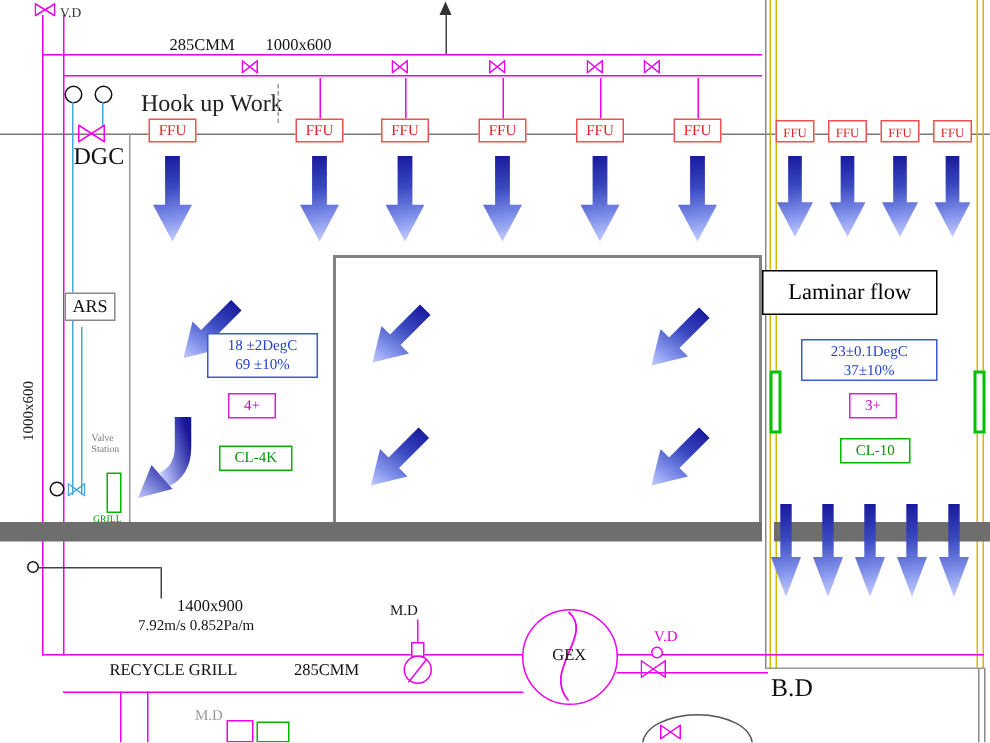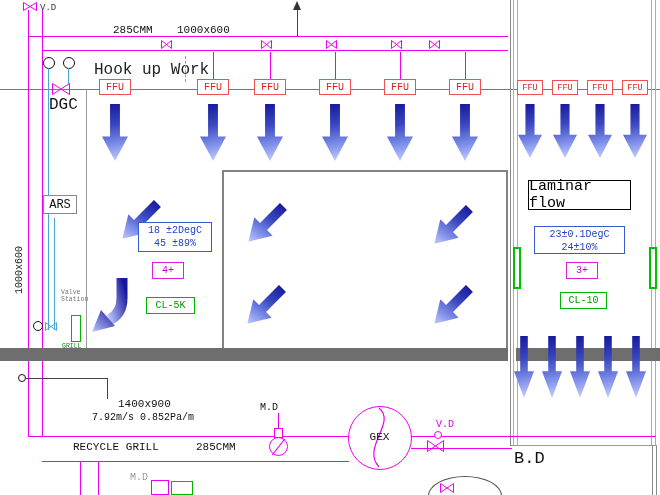--- a/index.html
+++ b/index.html
@@ -1,18 +1,18 @@
 <!DOCTYPE html>
 <html><head>
 <meta charset="utf-8">
 <style>
   *{margin:0;padding:0;box-sizing:border-box}
   html,body{background:#e9e9e9}
   #canvas{position:relative;width:660px;height:495px;background:#fff;overflow:hidden;
-          font-family:Liberation Mono, monospace;color:#111}
+          font-family:Liberation Serif, serif;color:#111}
   .abs{position:absolute}
   .hline{position:absolute;border-top:1px solid #ee00ee}
   .vline{position:absolute;border-left:1px solid #ee00ee}
   .gray{border-color:#777}
   .dk{border-color:#444}
   .cyan{border-color:#48a6d8}
   .yellow{border-color:#d8b800}
   .dashed{border-left-style:dashed;border-color:#999}
   .ffu{position:absolute;height:16px;border:1px solid #f05050;background:#fff;color:#e02020;
        font-size:10px;display:flex;align-items:center;justify-content:center}
@@ -190,38 +190,38 @@
     <path d="M38,2 L38,22 Q38,38 25,44" stroke="url(#cg)" stroke-width="11" fill="none"></path>
     <polygon points="31,50 17,34 8,56" fill="url(#cg)"></polygon>
   </svg>
 
   <div class="arrow-down" style="left:514px;top:336px;width:20px;height:62px"></div>
   <div class="arrow-down" style="left:542px;top:336px;width:20px;height:62px"></div>
   <div class="arrow-down" style="left:570px;top:336px;width:20px;height:62px"></div>
   <div class="arrow-down" style="left:598px;top:336px;width:20px;height:62px"></div>
   <div class="arrow-down" style="left:626px;top:336px;width:20px;height:62px"></div>
 
-  <div class="zone-label" style="left:528px;top:180px;width:103px;height:30px">
+  <div class="zone-label" style="left:508px;top:180px;width:117px;height:30px">
       <span>Laminar flow</span>
     </div>
 
   <div class="spec-box" style="left:138px;top:222px;width:74px;height:30px">
     <span>18 ±2DegC</span>
-    <span>45 ±89%</span>
+    <span>69 ±10%</span>
   </div>
   <div class="tag mag" style="left:152px;top:262px;width:32px;height:17px">
       <span>4+</span>
     </div>
   <div class="tag grn" style="left:146px;top:297px;width:49px;height:17px">
-      <span>CL-5K</span>
+      <span>CL-4K</span>
     </div>
 
   <div class="spec-box" style="left:534px;top:226px;width:91px;height:28px">
     <span>23±0.1DegC</span>
-    <span>24±10%</span>
+    <span>37±10%</span>
   </div>
   <div class="tag mag" style="left:566px;top:262px;width:32px;height:17px">
       <span>3+</span>
     </div>
   <div class="tag grn" style="left:560px;top:292px;width:47px;height:17px">
       <span>CL-10</span>
     </div>
 
   <div class="circ dk" style="left:18px;top:374px;width:8px;height:8px"></div>
   <div class="hline dk" style="left:26px;top:378px;width:81px"></div>

